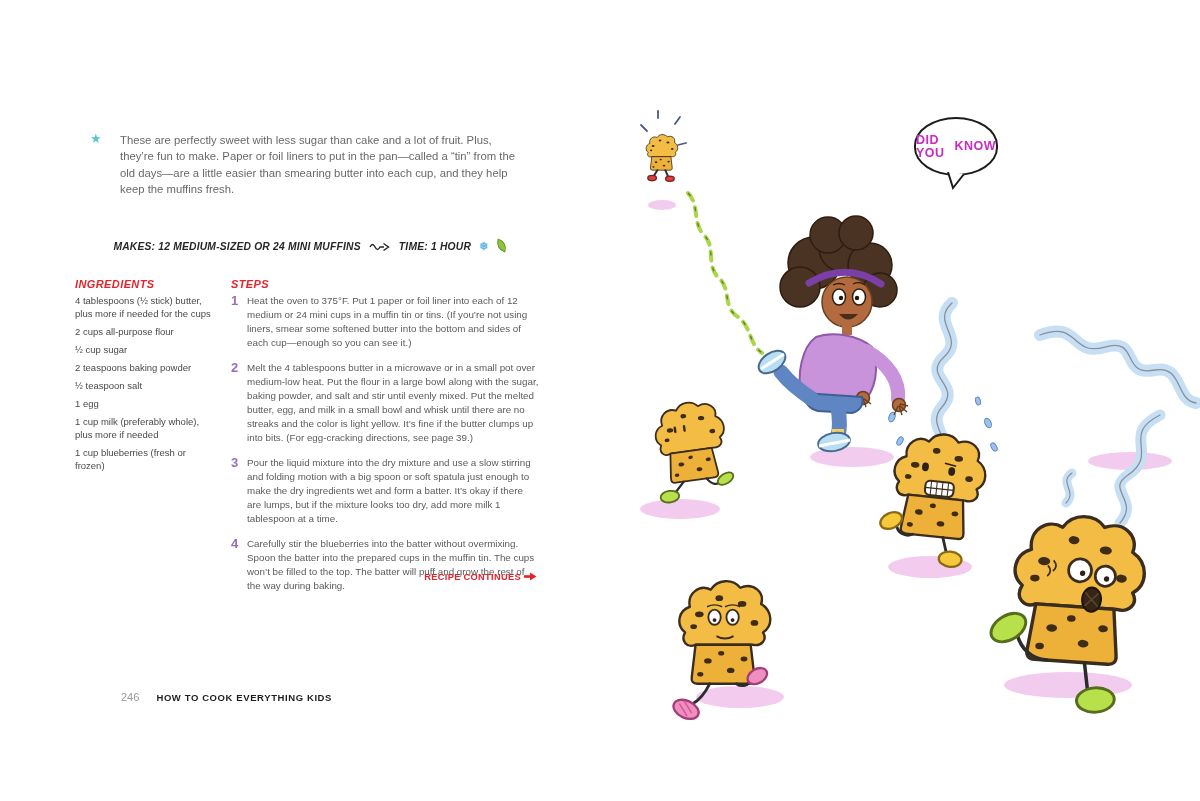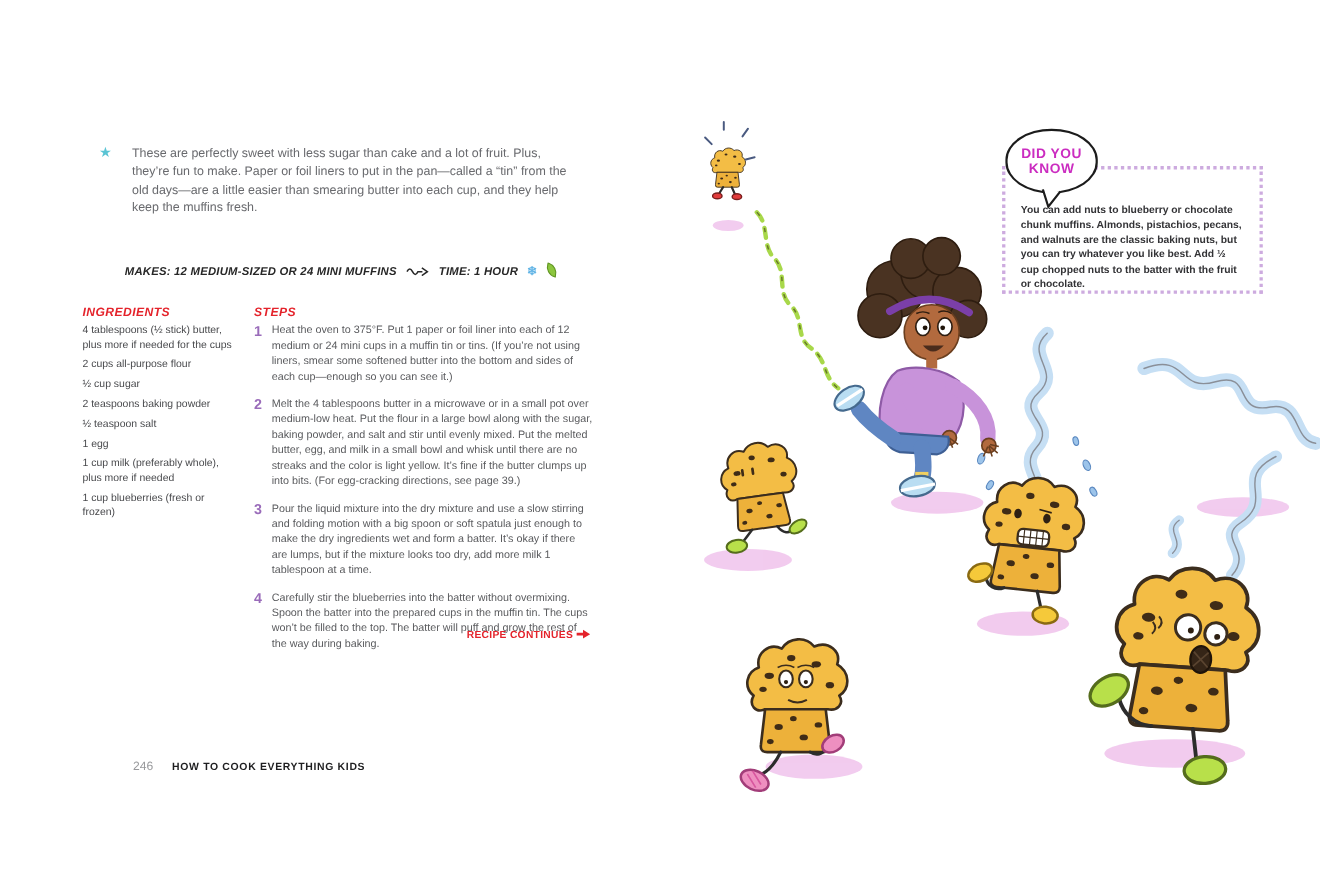--- a/index.html
+++ b/index.html
@@ -33,21 +33,21 @@
   .rc-arrow{display:inline-block;vertical-align:-1px;margin-left:3px;}
   .footer{position:absolute;left:73px;top:691px;font-size:11px;}
   .page-num{color:#97989b;margin-left:48px;}
   .book-title{margin-left:14px;font-size:9.5px;font-weight:bold;color:#1e1e20;letter-spacing:.6px;}
   
   .tip-box{position:absolute;left:911px;top:151px;width:205px;height:80px;border:3px dotted #cdabdf;
            padding:30px 12px 0 14px;}
   .tip-text{font-size:9.4px;line-height:13.4px;font-weight:bold;color:#333336;}
   .dyk-bubble{position:absolute;left:914px;top:117px;width:80px;height:55px;background:#fff;
               border:2px solid #1c1c1c;border-radius:50% / 48%;z-index:5;
-              display:flex;flex-direction:column;align-items:center;justify-content:center;}
+              display:flex;flex-direction:row;align-items:center;justify-content:center;}
   .dyk-line{font-size:12.5px;font-weight:800;color:#cb2cc0;letter-spacing:.5px;line-height:12.5px;}
   .dyk-tail{position:absolute;left:944px;top:172px;z-index:6;}
   .illo{position:absolute;left:600px;top:85px;}
 </style>
 </head>
 <body>
 
 <div class="spread">
 
   <span class="intro-star">★</span>
@@ -103,23 +103,20 @@
         <path d="M0,4.5 H7" stroke="#e4232b" stroke-width="2.6"></path>
         <path d="M6,0.5 L12.5,4.5 L6,8.5 Z" fill="#e4232b"></path>
       </svg>
   </div>
 
   <div class="footer">
     <span class="page-num">246</span>
     <span class="book-title">HOW TO COOK EVERYTHING KIDS</span>
   </div>
 
-  <div class="tip-box">
-    <div class="tip-text">You can add nuts to blueberry or chocolate chunk muffins. Almonds, pistachios, pecans, and walnuts are the classic baking nuts, but you can try whatever you like best. Add ½ cup chopped nuts to the batter with the fruit or chocolate.</div>
-  </div>
   <div class="dyk-bubble">
     <div class="dyk-line">DID YOU</div>
     <div class="dyk-line">KNOW</div>
   </div>
   <svg class="dyk-tail" width="24" height="20" viewBox="0 0 24 20">
     <path d="M4,0 L9,16 L20,2 Z" fill="#ffffff" stroke="none"></path>
     <path d="M4,0 L9,16 L20,2" fill="none" stroke="#1c1c1c" stroke-width="2"></path>
   </svg>
 
   <svg class="illo" width="600" height="640" viewBox="0 0 600 640">

